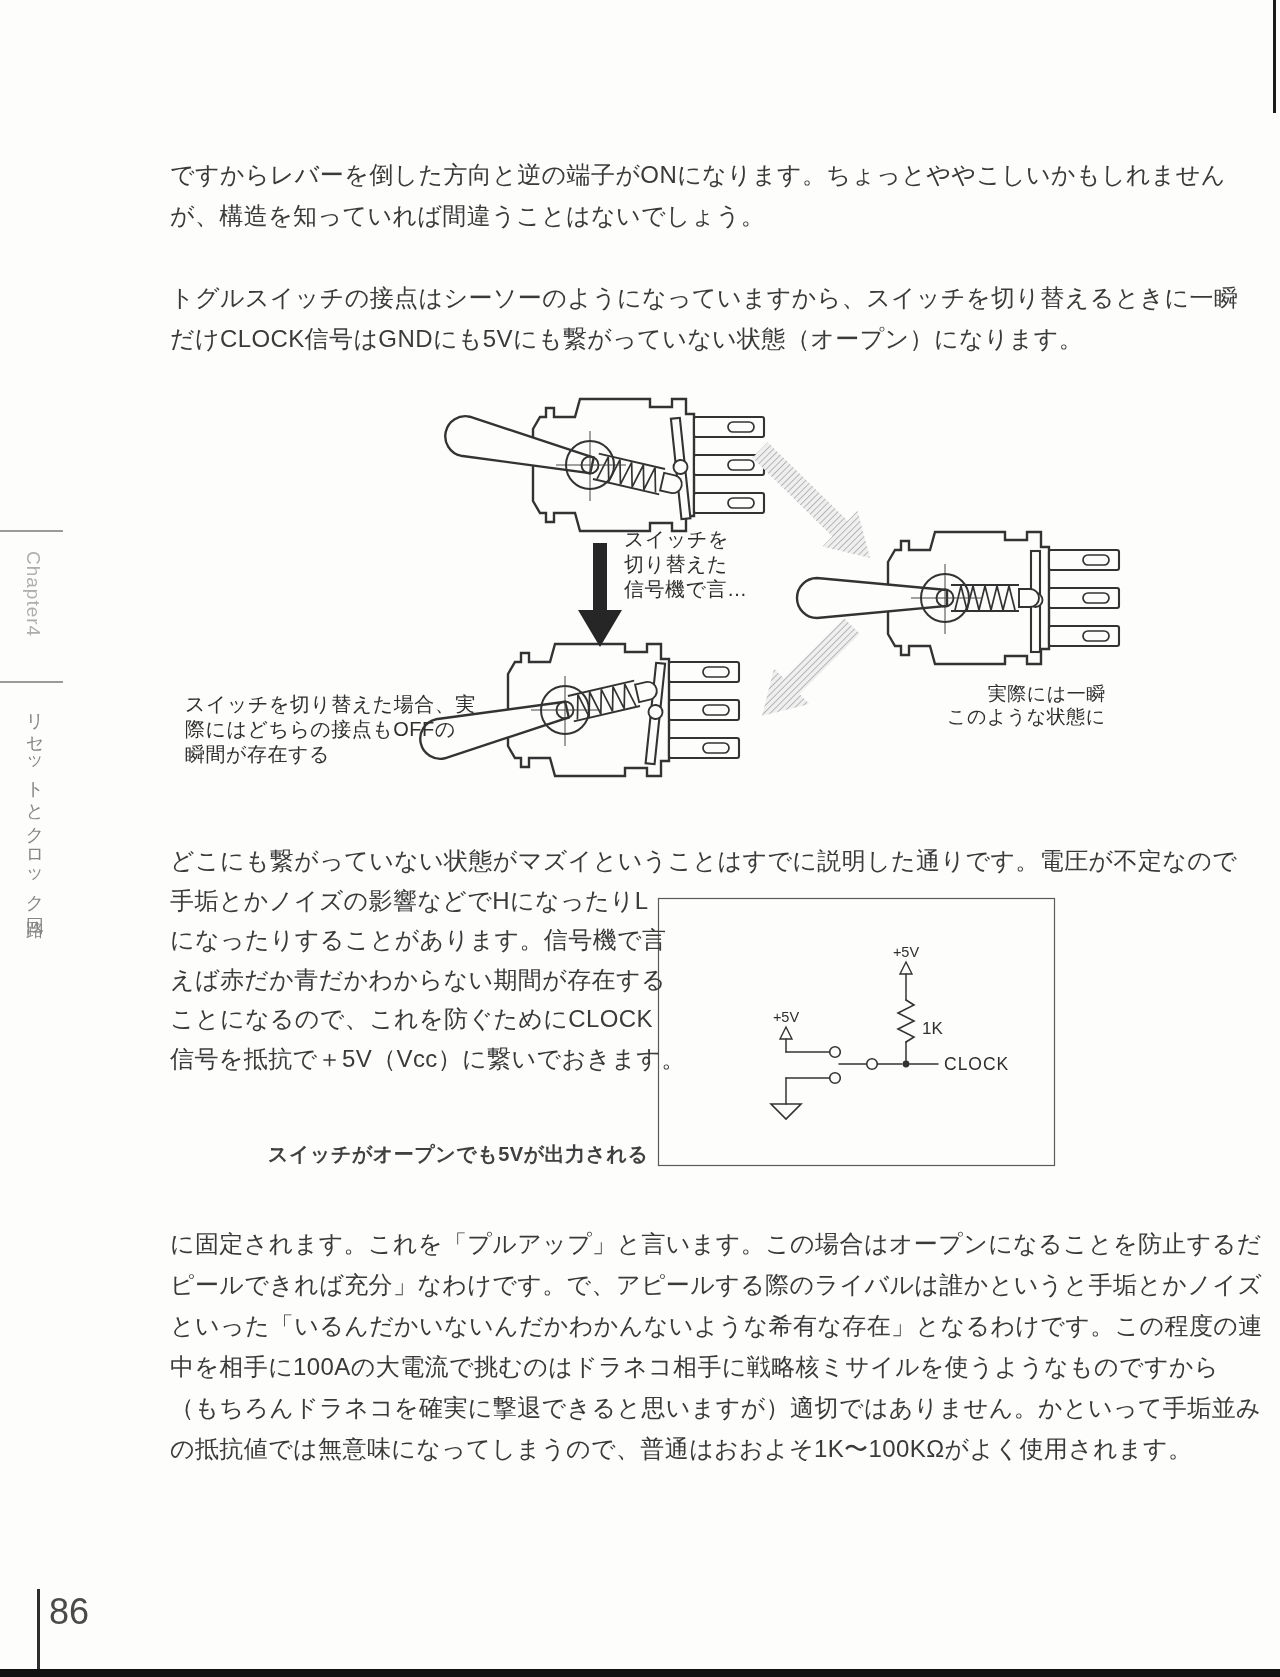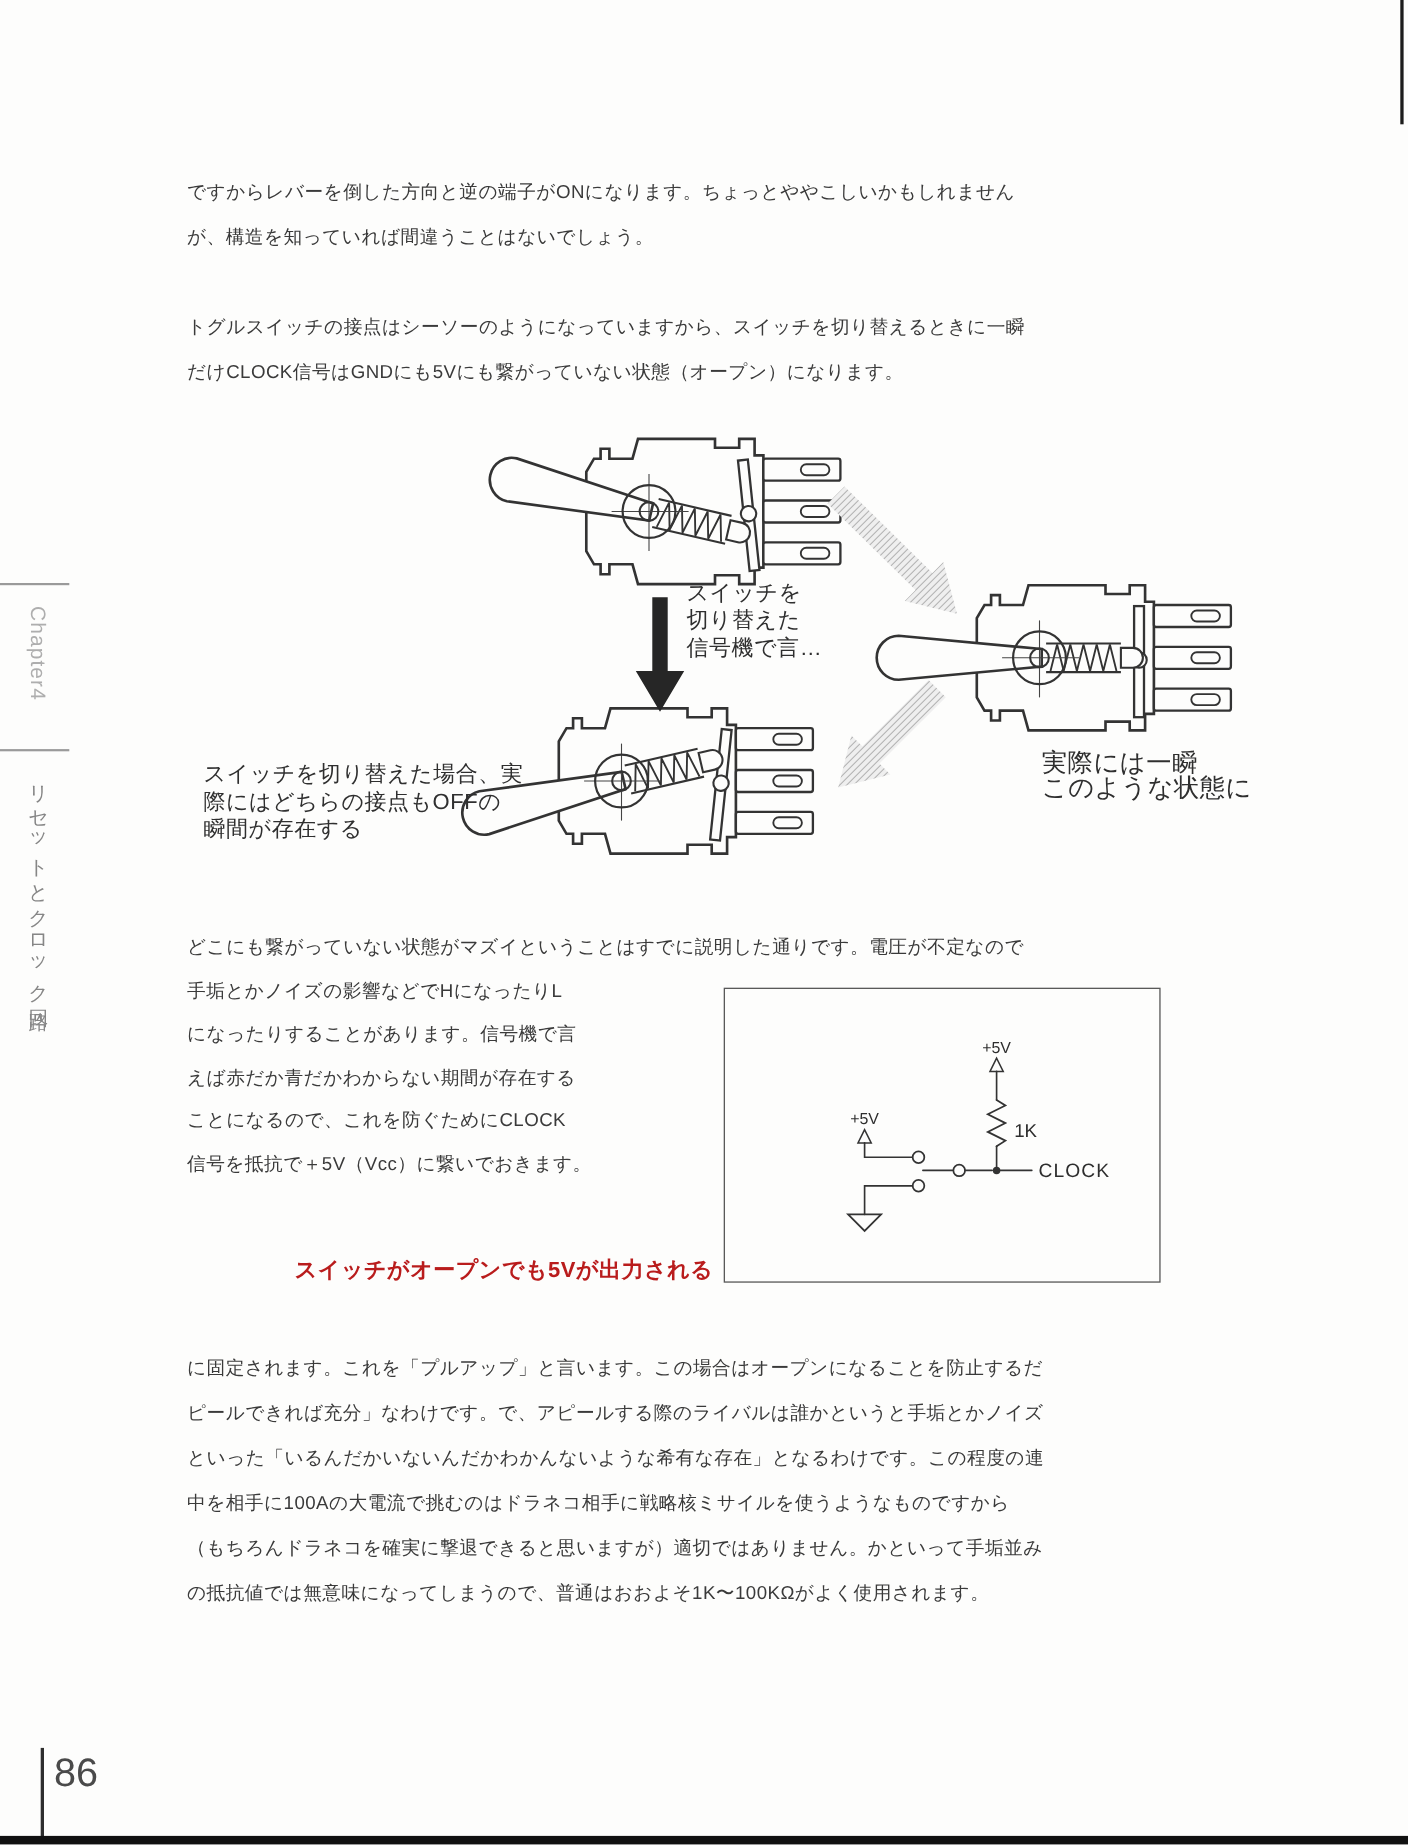--- a/index.html
+++ b/index.html
@@ -2,31 +2,31 @@
 <html><head>
 <meta charset="utf-8">
 <style>
   html,body { margin:0; padding:0; background:#e9e9e9; }
   .page {
     position:relative; width:1280px; height:1677px; margin:0 auto;
     background:#fdfdfc; overflow:hidden;
     font-family:"Liberation Sans","DejaVu Sans",sans-serif;
     color:#3a3a3a;
   }
-  .bodyblock { position:absolute; left:170px; width:975px; font-size:17px; letter-spacing:0.4px; }
+  .bodyblock { position:absolute; left:170px; width:975px; font-size:24px; letter-spacing:0.4px; }
   .bodyblock .ln { display:block; white-space:pre; }
   .lh41 .ln { height:41px; line-height:41px; }
   .lh40 .ln { height:40.5px; line-height:40.5px; }
   .lh39 .ln { height:39.5px; line-height:39.5px; }
   .figlabel { position:absolute; font-size:20px; color:#2f2f2f; letter-spacing:0.5px; }
   .figlabel .ln { display:block; height:25px; line-height:25px; white-space:pre; }
   .actlabel .ln { height:23px; line-height:23px; }
   .circ-caption {
     position:absolute; left:268px; top:1141px; width:356px;
-    font-size:20px; font-weight:bold; color:#b91c1c; text-align:right; letter-spacing:0.5px;
+    font-size:20px; font-weight:bold; color:#404040; text-align:right; letter-spacing:0.5px;
     white-space:pre;
   }
   .rule { position:absolute; left:0; width:63px; height:2px; background:#9a9a9a; }
   .chapter-vert {
     position:absolute; left:22px; top:551px; height:145px;
     writing-mode:vertical-rl; text-orientation:mixed;
     font-size:19px; color:#aeaeae; letter-spacing:1px; white-space:pre;
   }
   .section-vert {
     position:absolute; left:23px; top:701px; height:235px;
@@ -167,21 +167,21 @@
     <span class="ln">トグルスイッチの接点はシーソーのようになっていますから、スイッチを切り替えるときに一瞬</span>
     <span class="ln">だけCLOCK信号はGNDにも5Vにも繋がっていない状態（オープン）になります。</span>
   </div>
 
   <div class="figlabel" style="left:624px; top:527px;">
     <span class="ln">スイッチを</span>
     <span class="ln">切り替えた</span>
     <span class="ln">信号機で言…</span>
   </div>
 
-  <div class="figlabel actlabel" style="left:947px; top:682px; font-size:23px;">
+  <div class="figlabel actlabel" style="left:947px; top:682px; font-size:19px;text-align:right;">
     <span class="ln">実際には一瞬</span>
     <span class="ln">このような状態に</span>
   </div>
 
   <div class="figlabel" style="left:185px; top:692px;">
     <span class="ln">スイッチを切り替えた場合、実</span>
     <span class="ln">際にはどちらの接点もOFFの</span>
     <span class="ln">瞬間が存在する</span>
   </div>
 

